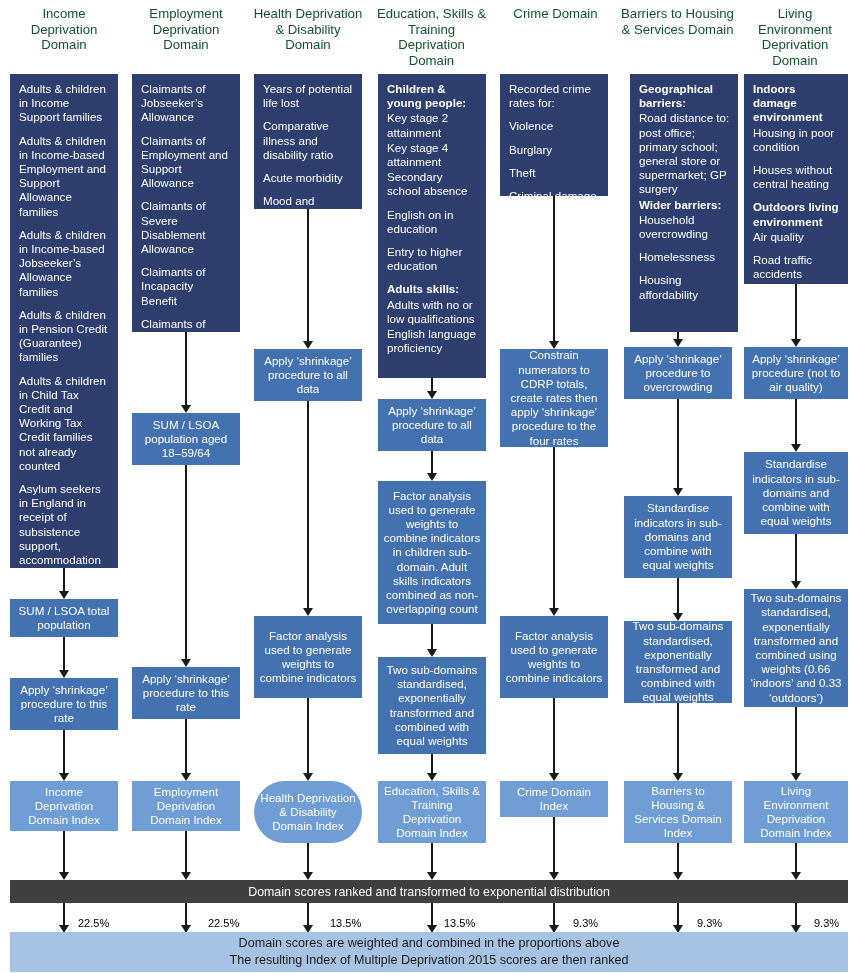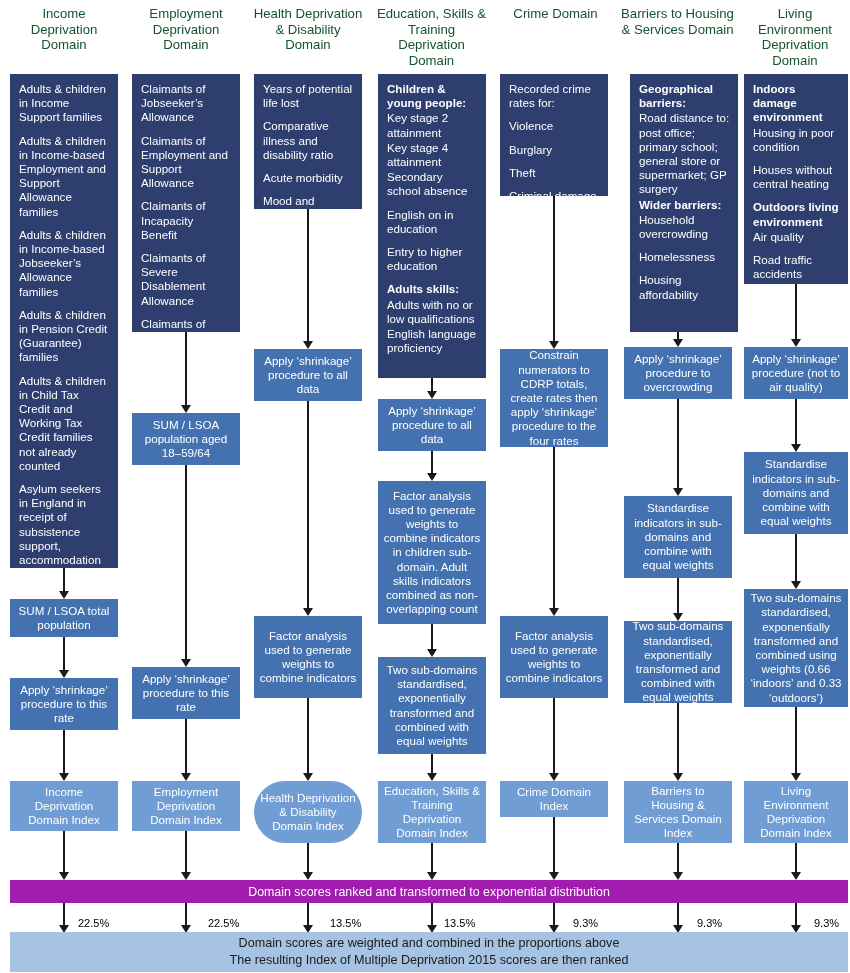--- a/index.html
+++ b/index.html
@@ -91,21 +91,21 @@
     box-sizing: border-box;
     color: #ffffff;
     display: flex;
     align-items: center;
     justify-content: center;
     text-align: center;
     font-size: 12.4px;
     line-height: 16px;
   }
   .banner.rank {
-    background: #a21caf;
+    background: #404040;
   }
   .banner.weight {
     background: #a7c3e3;
     color: #1b1b1b;
     font-size: 12.6px;
     line-height: 17px;
   }
   .pct {
     position: absolute;
     font-size: 11px;
@@ -142,22 +142,22 @@
   <div class="box mid" style="left:10px;top:678px;width:108px;height:52px;">Apply ‘shrinkage’ procedure to this rate</div>
   <div class="conn" style="left:63px;top:730px;height:48px;"></div>
   <div class="arrow" style="left:59px;top:773px;"></div>
   <div class="box light" style="left:10px;top:781px;width:108px;height:50px;">Income Deprivation Domain Index</div>
   <div class="conn" style="left:63px;top:831px;height:46px;"></div>
   <div class="arrow" style="left:59px;top:872px;"></div>
 
   <div class="box dark ind-list" style="left:132px;top:74px;width:108px;height:258px;">
     <div class="item">Claimants of Jobseeker’s Allowance</div>
     <div class="item">Claimants of Employment and Support Allowance</div>
+    <div class="item">Claimants of Severe Disablement Allowance</div>
     <div class="item">Claimants of Incapacity Benefit</div>
-    <div class="item">Claimants of Severe Disablement Allowance</div>
     <div class="item">Claimants of Carer’s Allowance</div>
   </div>
   <div class="conn" style="left:185px;top:332px;height:78px;"></div>
   <div class="arrow" style="left:181px;top:405px;"></div>
   <div class="box mid" style="left:132px;top:413px;width:108px;height:52px;">SUM / LSOA population aged 18–59/64</div>
   <div class="conn" style="left:185px;top:465px;height:199px;"></div>
   <div class="arrow" style="left:181px;top:659px;"></div>
   <div class="box mid" style="left:132px;top:667px;width:108px;height:52px;">Apply ‘shrinkage’ procedure to this rate</div>
   <div class="conn" style="left:185px;top:719px;height:59px;"></div>
   <div class="arrow" style="left:181px;top:773px;"></div>

